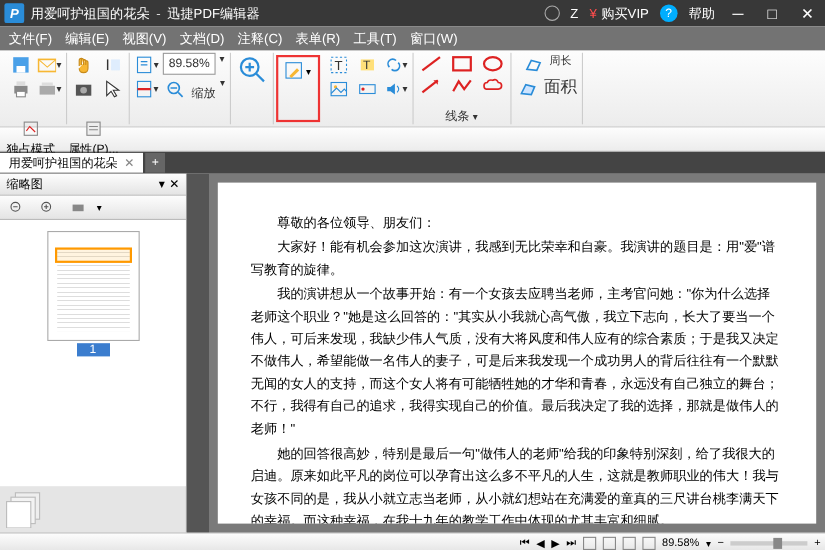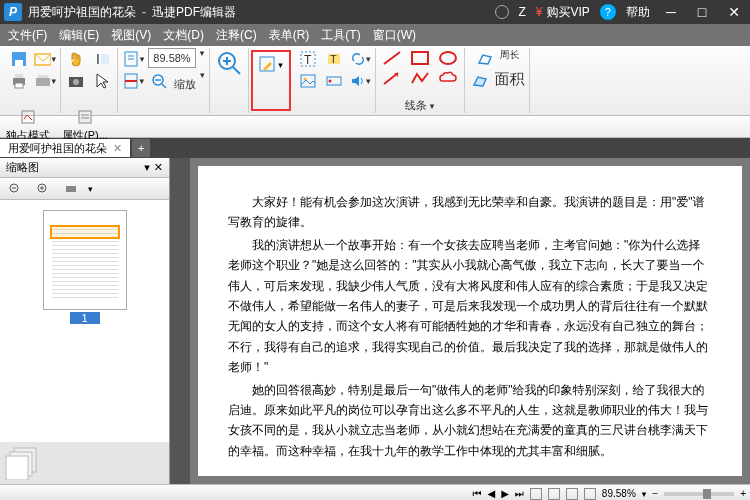--- a/index.html
+++ b/index.html
@@ -391,20 +391,21 @@
         <rect x="10" y="2" width="22" height="24" fill="#eee" stroke="#bbb"></rect>
         <rect x="6" y="6" width="22" height="24" fill="#f3f3f3" stroke="#bbb"></rect>
         <rect x="2" y="10" width="22" height="24" fill="#fff" stroke="#bbb"></rect>
       </svg>
   </div>
 
   <div class="docarea">
     <div class="docscroll">
       <div class="vstrip"></div>
       <div class="page">
+        <p>尊敬的各位领导、朋友们：</p>
         <p>大家好！能有机会参加这次演讲，我感到无比荣幸和自豪。我演讲的题目是：用"爱"谱写教育的旋律。</p>
         <p>我的演讲想从一个故事开始：有一个女孩去应聘当老师，主考官问她："你为什么选择老师这个职业？"她是这么回答的："其实从小我就心高气傲，我立下志向，长大了要当一个伟人，可后来发现，我缺少伟人气质，没有大将风度和伟人应有的综合素质；于是我又决定不做伟人，希望能做一名伟人的妻子，可是后来我发现一个成功男人的背后往往有一个默默无闻的女人的支持，而这个女人将有可能牺牲她的才华和青春，永远没有自己独立的舞台；不行，我得有自己的追求，我得实现自己的价值。最后我决定了我的选择，那就是做伟人的老师！"</p>
         <p>她的回答很高妙，特别是最后一句"做伟人的老师"给我的印象特别深刻，给了我很大的启迪。原来如此平凡的岗位可以孕育出这么多不平凡的人生，这就是教师职业的伟大！我与女孩不同的是，我从小就立志当老师，从小就幻想站在充满爱的童真的三尺讲台桃李满天下的幸福。而这种幸福，在我十九年的教学工作中体现的尤其丰富和细腻。</p>
 
       </div>
     </div>
   </div>
 </div>
 
 <div class="statusbar">

